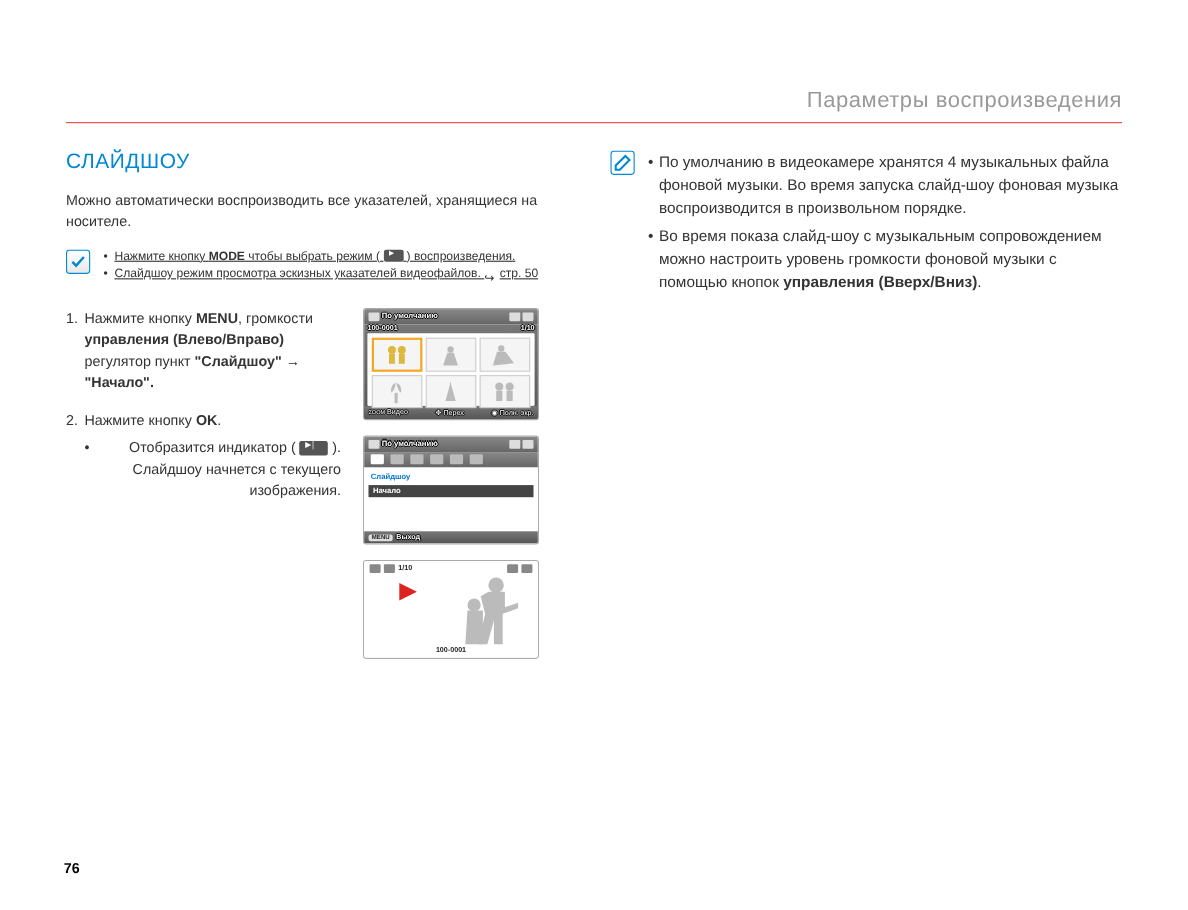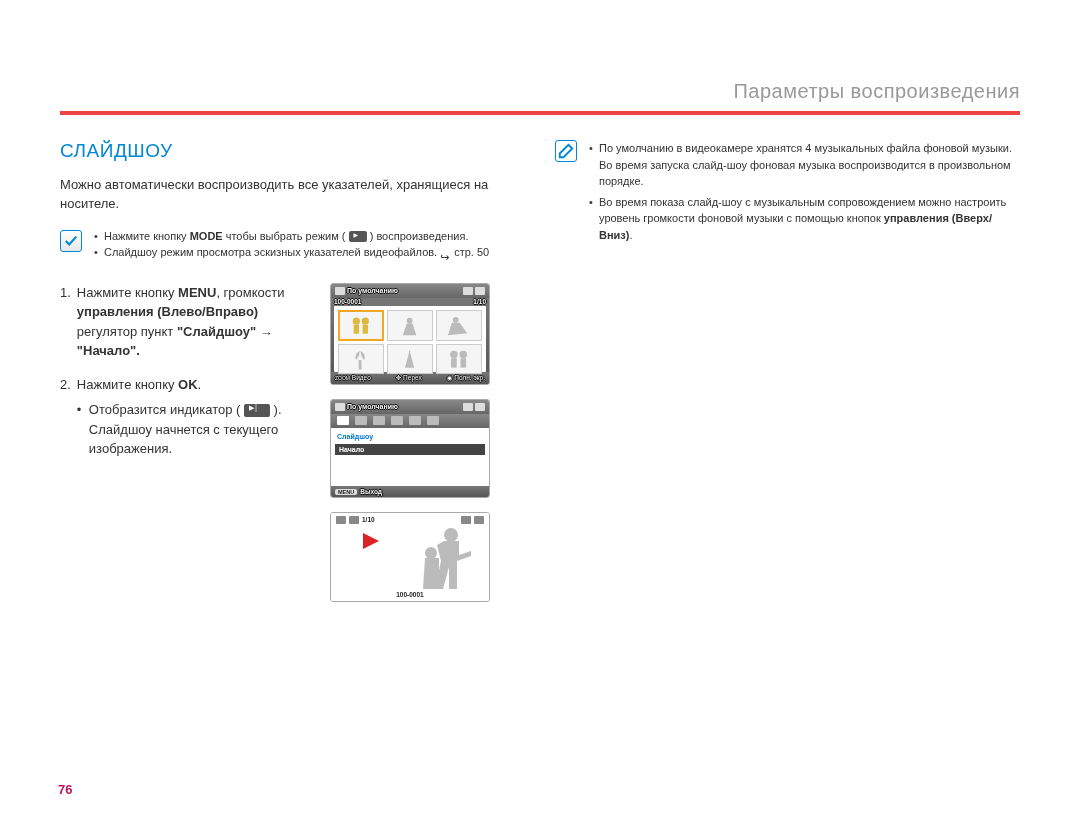--- a/index.html
+++ b/index.html
@@ -12,21 +12,21 @@
     color: #333;
   }
   .page {
     padding: 80px 60px 40px 60px;
   }
   .breadcrumb {
     text-align: right;
     font-size: 20px;
     color: #999;
     font-weight: 300;
-    border-bottom: 4px solid #ef4444;
+    border-bottom: 1px solid #ef4444;
     padding-bottom: 8px;
     margin-bottom: 25px;
     letter-spacing: 0.5px;
   }
   .columns {
     display: flex;
     gap: 30px;
   }
   .col-left {
     flex: 1;
@@ -78,20 +78,21 @@
     flex-shrink: 0;
   }
   .note-list {
     font-size: 11px;
     line-height: 1.5;
     list-style: none;
   }
   .note-list li {
     position: relative;
     padding-left: 10px;
+    text-decoration: underline;
   }
   .note-list li::before {
     content: "•";
     position: absolute;
     left: 0;
     top: 0;
   }
   .inline-icon {
     display: inline-block;
     width: 18px;
@@ -133,20 +134,21 @@
   .step-num { flex-shrink: 0; }
   .step-body { flex: 1; }
   .sub-list {
     list-style: none;
     margin-top: 6px;
   }
   .sub-list li {
     position: relative;
     padding-left: 12px;
     margin-bottom: 4px;
+    text-align: right;
   }
   .sub-list li::before {
     content: "•";
     position: absolute;
     left: 0;
   }
   .inline-playback-icon {
     display:inline-block;
     width:26px;
     height:13px;
@@ -317,42 +319,42 @@
     text-shadow: -1px 0 #fff, 0 1px #fff, 1px 0 #fff, 0 -1px #fff;
   }
 
   
   .right-note {
     display:flex;
     gap:12px;
     align-items:flex-start;
   }
   .right-list {
-    font-size:11px;
+    font-size:14px;
     line-height:1.5;
     list-style:none;
   }
   .right-list li {
     position:relative;
     padding-left:10px;
     margin-bottom:4px;
   }
   .right-list li::before {
     content:"•";
     position:absolute;
     left:0;
   }
 
   .page-number {
     position:absolute;
     bottom:30px;
     left:58px;
     font-size:13px;
     font-weight:bold;
-    color:#be185d;
+    color:#000000;
   }
 
   .step-row {
     display:flex;
     gap:20px;
     align-items:flex-start;
   }
   .step-text {
     width: 250px;
   }

